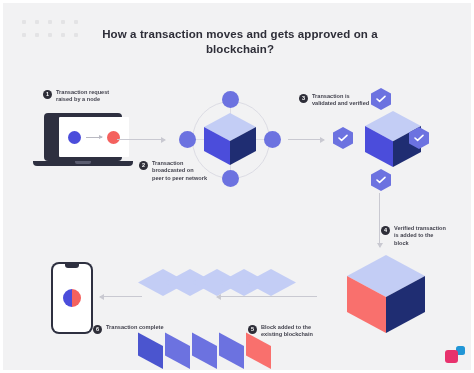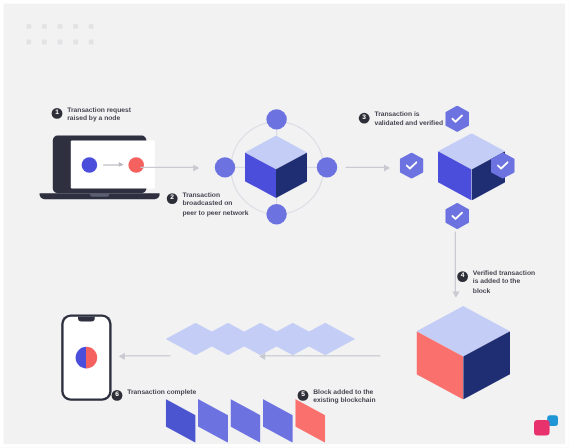--- a/index.html
+++ b/index.html
@@ -146,20 +146,22 @@
       <span></span>
       <span></span>
       <span></span>
     <span></span>
       <span></span>
       <span></span>
       <span></span>
       <span></span>
   </div>
 
+  <div id="title">How a transaction moves and
+gets approved on a blockchain?</div>
 
   <div id="laptop">
     <div class="lp-body">
       <div class="lp-screen">
         <span class="dot-blue"></span>
         <span class="mini-arrow"></span>
         <span class="dot-red"></span>
       </div>
     </div>
     <div class="lp-base"></div>

